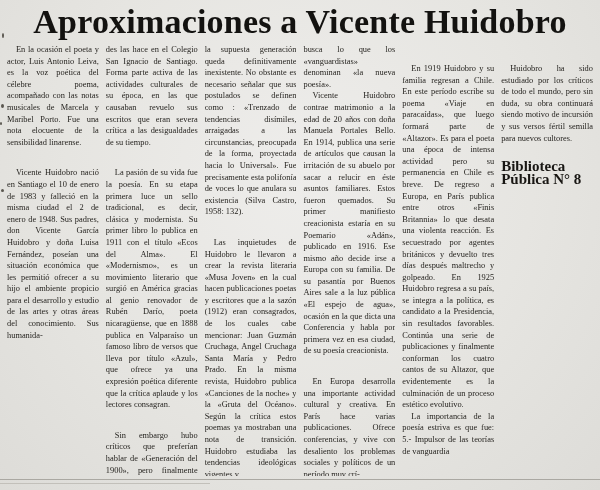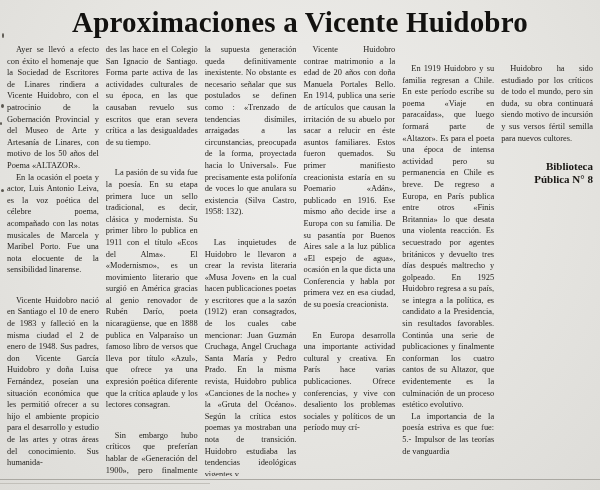--- a/index.html
+++ b/index.html
@@ -12,21 +12,21 @@
   body {
     font-family: "Liberation Serif", "DejaVu Serif", serif;
     background: radial-gradient(ellipse at 50% 35%, #eeedeb 0%, #e6e5e1 55%, #dddcd8 100%);
     color: #211f1c;
     position: relative;
   }
   .headline {
     margin: 0;
     padding-top: 5px;
     text-align: center;
-    font-size: 29px;
+    font-size: 34px;
     line-height: 34px;
     font-weight: bold;
     letter-spacing: 0.2px;
     color: #131210;
     font-family: "Liberation Serif", "DejaVu Serif", serif;
   }
   .columns {
     position: absolute;
     top: 44px;
     left: 7px;
@@ -46,23 +46,23 @@
     color: #262420;
   }
   .col p {
     margin: 0;
     hyphens: auto;
   }
   .col p.indent { text-indent: 9px; }
   .col p.gap    { margin-top: 19px; }
   .col p.gap-big{ margin-top: 16px; }
   .signature {
-    text-align: right;
+    text-align: left;
     font-weight: bold;
-    font-size: 11px;
+    font-size: 15px;
     line-height: 12.5px;
     white-space: pre-line;
     color: #181613;
   }
   .bottom-rule {
     position: absolute;
     left: 0;
     right: 0;
     top: 479px;
     height: 1px;
@@ -87,37 +87,37 @@
   .speck.s4 { left: 2px; top: 33px;  width: 2px; height: 5px; }
 </style>
 </head>
 <body>
 
 <h1 class="headline">Aproximaciones a Vicente Huidobro</h1>
 
 <div class="columns">
 
   <div class="col">
-    <p class="indent">Ayer se llevó a efecto con éxito el homenaje que la Sociedad de Escritores de Linares rindiera a Vicente Huidobro, con el patrocinio de la Gobernación Provincial y del Museo de Arte y Artesanía de Linares, con motivo de los 50 años del Poema «ALTAZOR».</p>
     <p class="indent">En la ocasión el poeta y actor, Luis Antonio Leiva, es la voz poética del célebre poema, acompañado con las notas musicales de Marcela y Maribel Porto. Fue una nota elocuente de la sensibilidad linarense.</p>
     <p class="indent gap">Vicente Huidobro nació en Santiago el 10 de enero de 1983 y falleció en la misma ciudad el 2 de enero de 1948. Sus padres, don Vicente García Huidobro y doña Luisa Fernández, poseían una situación económica que les permitió ofrecer a su hijo el ambiente propicio para el desarrollo y estudio de las artes y otras áreas del conocimiento. Sus humanida-</p>
   </div>
 
   <div class="col">
     <p>des las hace en el Colegio San Ignacio de Santiago. Forma parte activa de las actividades culturales de su época, en las que causaban revuelo sus escritos que eran severa crítica a las desigualdades de su tiempo.</p>
     <p class="indent gap">La pasión de su vida fue la poesía. En su etapa primera luce un sello tradicional, es decir, clásica y modernista. Su primer libro lo publica en 1911 con el título «Ecos del Alma». El «Modernismo», es un movimiento literario que surgió en América gracias al genio renovador de Rubén Darío, poeta nicaragüense, que en 1888 publica en Valparaíso un famoso libro de versos que lleva por título «Azul», que ofrece ya una expresión poética diferente que la crítica aplaude y los lectores consagran.</p>
     <p class="indent gap">Sin embargo hubo críticos que preferían hablar de «Generación del 1900», pero finalmente este encasillamiento no trasciende y</p>
   </div>
 
   <div class="col">
     <p>la supuesta generación queda definitivamente inexistente. No obstante es necesario señalar que sus postulados se definen como : «Trenzado de tendencias disímiles, arraigadas a las circunstancias, preocupada de la forma, proyectada hacia lo Universal». Fue precisamente esta polifonía de voces lo que anulara su existencia (Silva Castro, 1958: 132).</p>
     <p class="indent gap">Las inquietudes de Huidobro le llevaron a crear la revista literaria «Musa Joven» en la cual hacen publicaciones poetas y escritores que a la sazón (1912) eran consagrados, de los cuales cabe mencionar: Juan Guzmán Cruchaga, Angel Cruchaga Santa María y Pedro Prado. En la misma revista, Huidobro publica «Canciones de la noche» y la «Gruta del Océano». Según la crítica estos poemas ya mostraban una nota de transición. Huidobro estudiaba las tendencias ideológicas vigentes y</p>
   </div>
 
   <div class="col">
+    <p>busca lo que los «vanguardistas» denominan «la nueva poesía».</p>
     <p class="indent">Vicente Huidobro contrae matrimonio a la edad de 20 años con doña Manuela Portales Bello. En 1914, publica una serie de artículos que causan la irritación de su abuelo por sacar a relucir en éste asuntos familiares. Estos fueron quemados. Su primer manifiesto creacionista estaría en su Poemario «Adán», publicado en 1916. Ese mismo año decide irse a Europa con su familia. De su pasantía por Buenos Aires sale a la luz pública «El espejo de agua», ocasión en la que dicta una Conferencia y habla por primera vez en esa ciudad, de su poesía creacionista.</p>
     <p class="indent gap">En Europa desarrolla una importante actividad cultural y creativa. En París hace varias publicaciones. Ofrece conferencias, y vive con desaliento los problemas sociales y políticos de un período muy crí-</p>
   </div>
 
   <div class="col">
     <p class="indent gap">En 1919 Huidobro y su familia regresan a Chile. En este período escribe su poema «Viaje en paracaídas», que luego formará parte de «Altazor». Es para el poeta una época de intensa actividad pero su permanencia en Chile es breve. De regreso a Europa, en París publica entre otros «Finis Britannia» lo que desata una violenta reacción. Es secuestrado por agentes británicos y devuelto tres días después maltrecho y golpeado. En 1925 Huidobro regresa a su país, se integra a la política, es candidato a la Presidencia, sin resultados favorables. Continúa una serie de publicaciones y finalmente conforman los cuatro cantos de su Altazor, que evidentemente es la culminación de un proceso estético evolutivo.</p>
     <p class="indent">La importancia de la poesía estriva es que fue: 5.- Impulsor de las teorías de vanguardia</p>
   </div>
 
   <div class="col">

